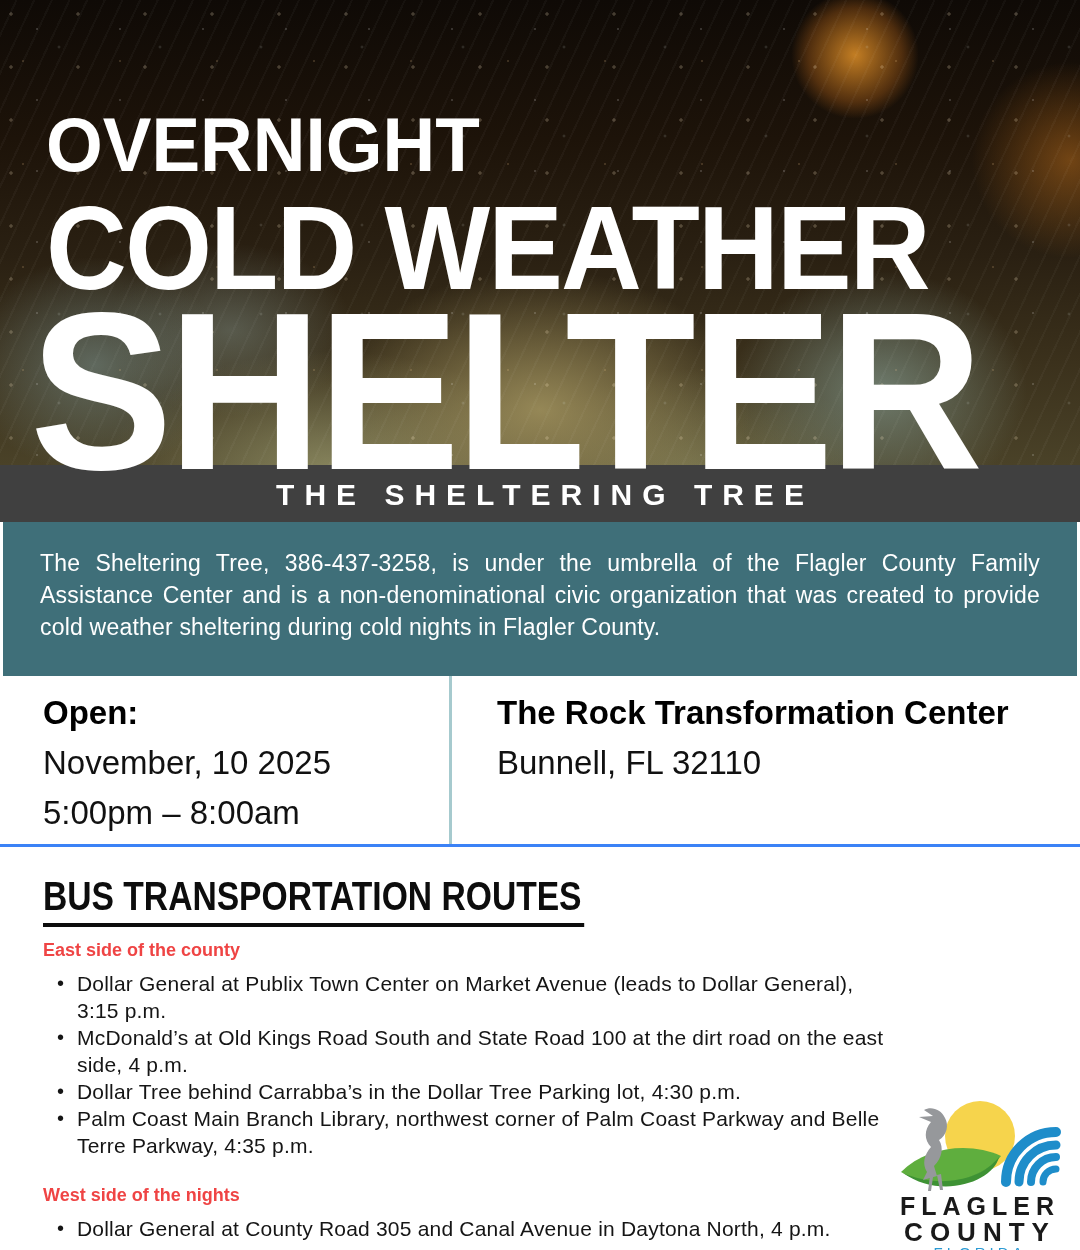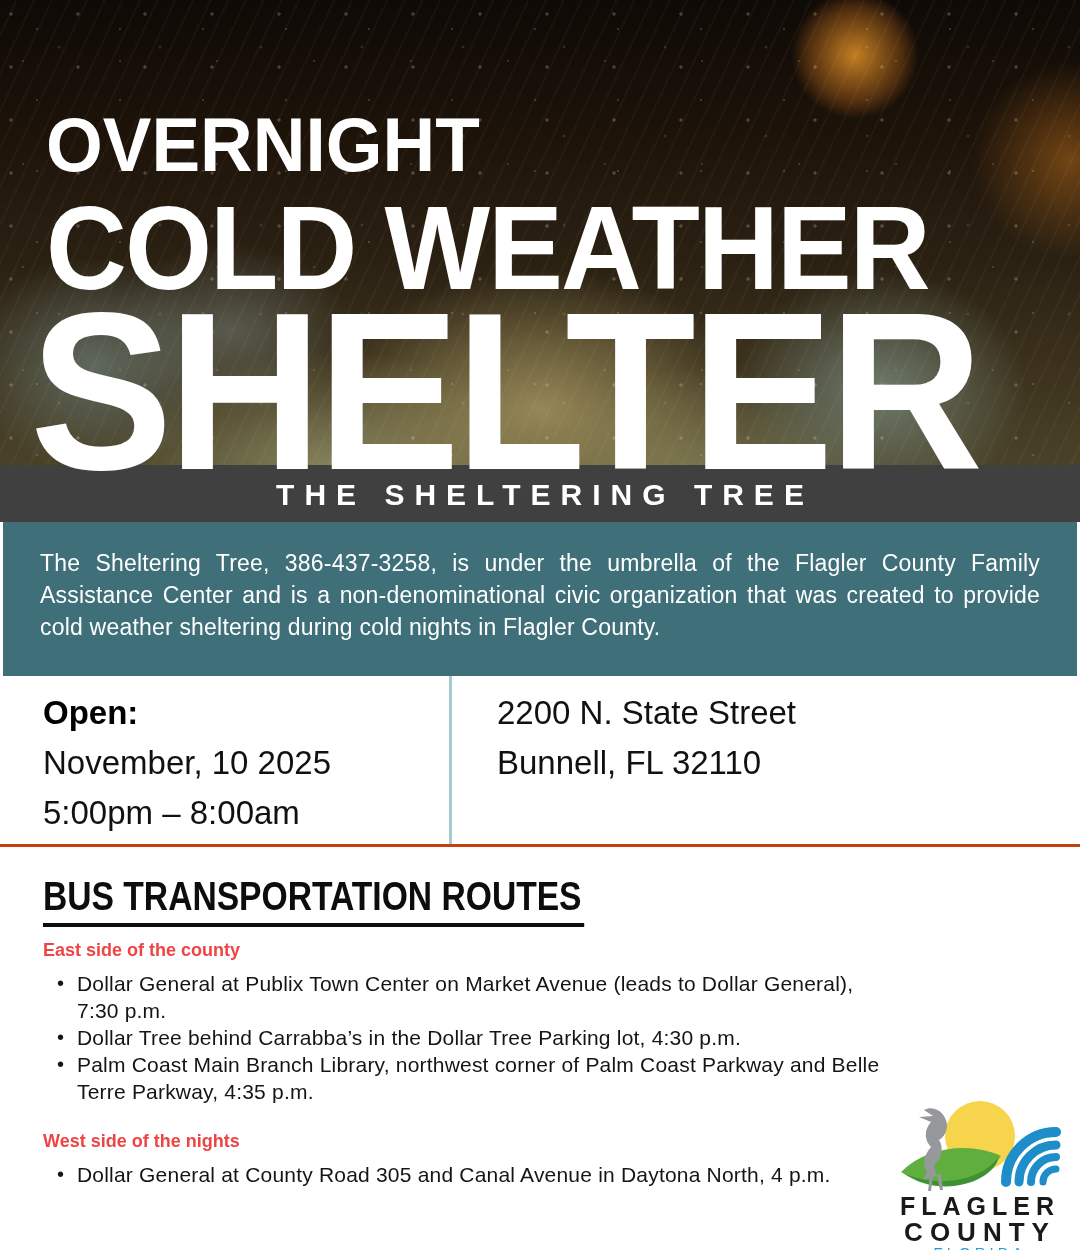--- a/index.html
+++ b/index.html
@@ -58,21 +58,21 @@
     background: #3f6f79; padding: 25px 37px 0 37px;
   }
   .about-line {
     color: #fff; font-size: 23px; line-height: 32px; letter-spacing: .2px;
   }
   .about-line.j { text-align: justify; text-align-last: justify; }
 
   
   .info {
     position: absolute; left: 0; top: 676px; width: 1080px; height: 171px;
-    border-bottom: 3px solid #c2410c; background: #fff;
+    border-bottom: 3px solid #3b82f6; background: #fff;
   }
   .info .divider {
     position: absolute; left: 449px; top: 0; width: 3px; height: 168px;
     background: #a6cace;
   }
   .info .col { position: absolute; top: 12px; font-size: 33px; line-height: 50px; color: #111; }
   .info .col-left  { left: 43px; }
   .info .col-right { left: 497px; }
   .info .strong { font-weight: 700; color: #000; }
 
@@ -124,32 +124,33 @@
   </div>
 
   <div class="info">
     <div class="divider"></div>
     <div class="col col-left">
       <div class="strong">Open:</div>
       <div>November, 10 2025</div>
       <div>5:00pm – 8:00am</div>
     </div>
     <div class="col col-right">
-      <div>2200 N. State Street</div>
+      <div class="strong">The Rock Transformation Center</div>
       <div>Bunnell, FL 32110</div>
     </div>
   </div>
 
   <div class="content">
     <h2 class="routes-heading">BUS TRANSPORTATION ROUTES</h2>
 
     <div class="group-east">
       <div class="side-heading">East side of the county</div>
       <ul class="stops">
-        <li>Dollar General at Publix Town Center on Market Avenue (leads to Dollar General), 7:30 p.m.</li>
+        <li>Dollar General at Publix Town Center on Market Avenue (leads to Dollar General), 3:15 p.m.</li>
+        <li>McDonald’s at Old Kings Road South and State Road 100 at the dirt road on the east side, 4 p.m.</li>
         <li>Dollar Tree behind Carrabba’s in the Dollar Tree Parking lot, 4:30 p.m.</li>
         <li>Palm Coast Main Branch Library, northwest corner of Palm Coast Parkway and Belle Terre Parkway, 4:35 p.m.</li>
       </ul>
     </div>
 
     <div class="group-west">
       <div class="side-heading">West side of the nights</div>
       <ul class="stops">
         <li>Dollar General at County Road 305 and Canal Avenue in Daytona North, 4 p.m.</li>
 

